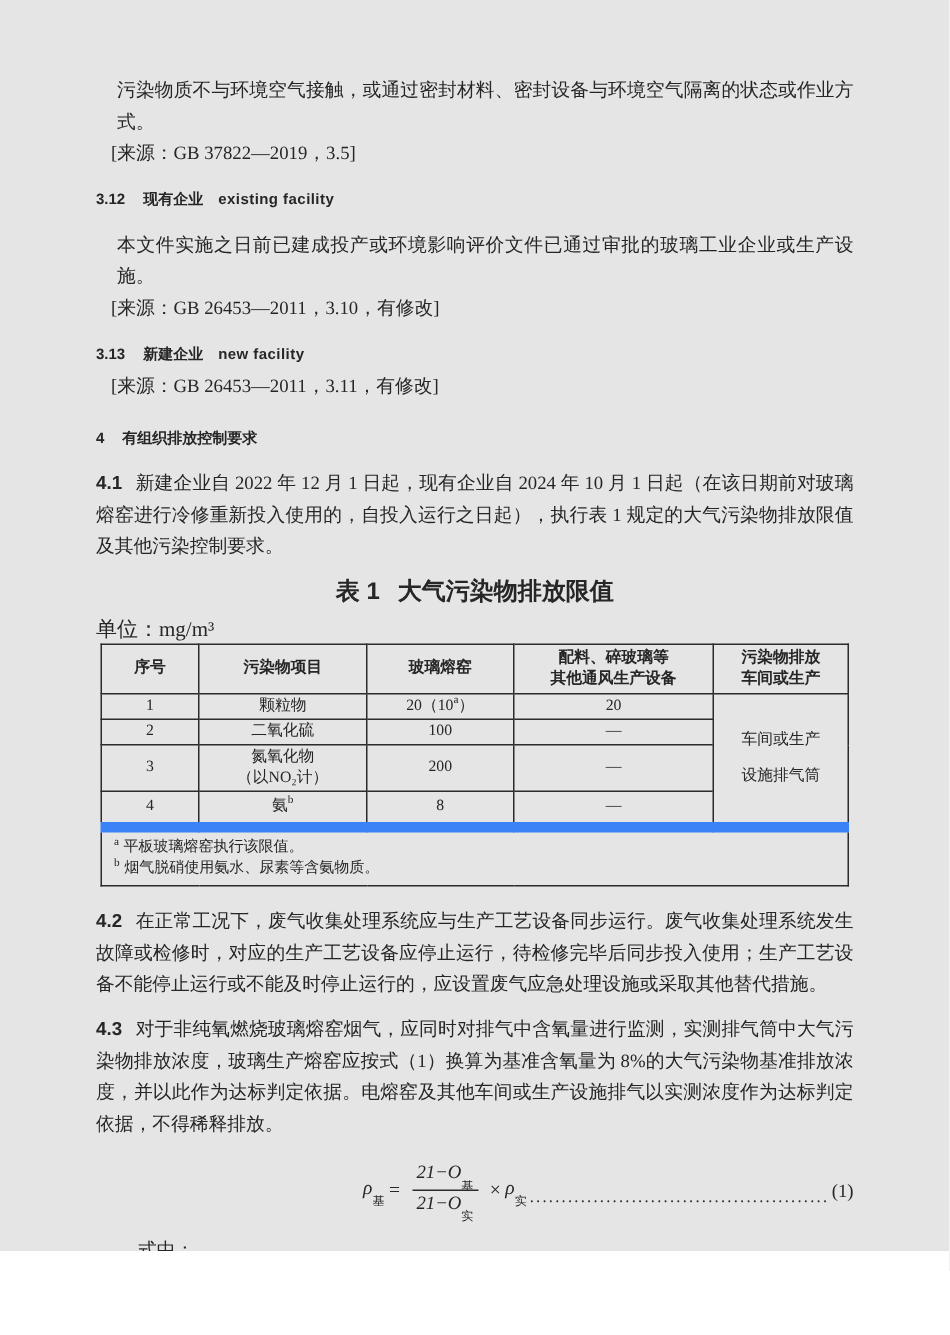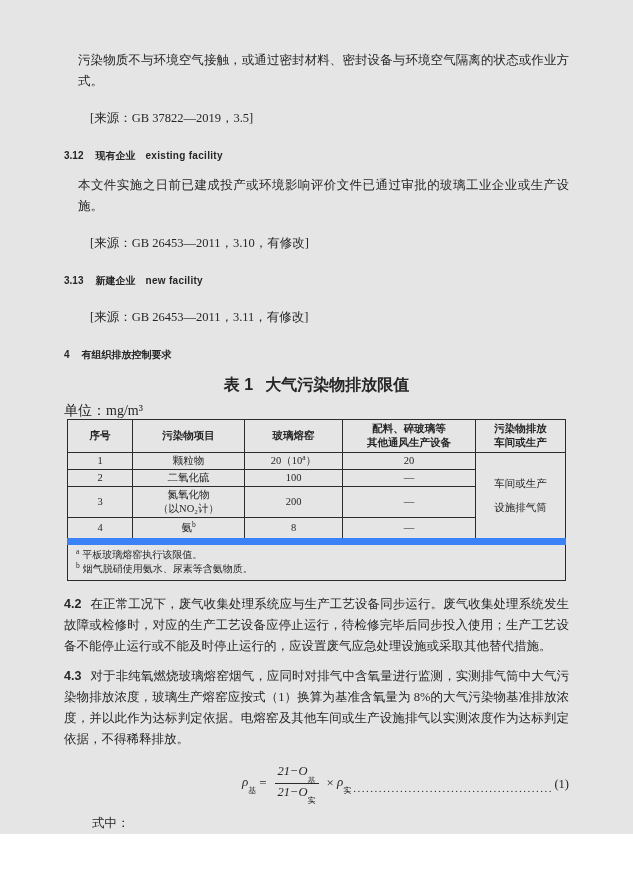--- a/index.html
+++ b/index.html
@@ -11,21 +11,21 @@
     color:#262626;
     font-family:"Liberation Serif","DejaVu Serif",serif;
   }
   .content{
     position:absolute;left:64px;right:64px;top:50px;
   }
   .para{
     font-size:12.5px;line-height:21px;text-align:justify;margin:0;
   }
   .indent{padding-left:14px;}
-  .src{padding-left:10px;font-size:12.5px;line-height:21px;margin:16px;}
+  .src{padding-left:10px;font-size:12.5px;line-height:21px;margin:0;}
   .sec-head{
     margin:10px 0 0 0;
     font-family:"Liberation Sans","DejaVu Sans",sans-serif;
     font-weight:bold;font-size:10px;line-height:21px;
   }
   .sec-head .num{margin-right:12px;}
   .sec-head .en{margin-left:10px;letter-spacing:0.3px;}
   .chapter-head{margin-top:14px;}
   .clause{margin-top:9px;}
   .clause .cnum{
@@ -106,20 +106,21 @@
 
     <h3 class="sec-head"><span class="num">3.12</span><span>现有企业</span><span class="en">existing facility</span></h3>
     <p class="para indent" style="margin-top:9px;">本文件实施之日前已建成投产或环境影响评价文件已通过审批的玻璃工业企业或生产设施。</p>
     <p class="src">[来源：GB 26453—2011，3.10，有修改]</p>
 
     <h3 class="sec-head"><span class="num">3.13</span><span>新建企业</span><span class="en">new facility</span></h3>
     <p class="src">[来源：GB 26453—2011，3.11，有修改]</p>
 
     <h2 class="sec-head chapter-head"><span class="num">4</span><span>有组织排放控制要求</span></h2>
 
+    <p class="para clause"><span class="cnum">4.1</span><span>新建企业自 2022 年 12 月 1 日起，现有企业自 2024 年 10 月 1 日起（在该日期前对玻璃熔窑进行冷修重新投入使用的，自投入运行之日起），执行表 1 规定的大气污染物排放限值及其他污染控制要求。</span></p>
 
     <p class="tbl-caption"><span class="cap-label">表 1</span><span>大气污染物排放限值</span></p>
     <p class="tbl-unit">单位：mg/m³</p>
 
     <table class="limits">
       <colgroup>
         <col style="width:65px">
           <col style="width:112px">
           <col style="width:98px">
           <col style="width:133px">

